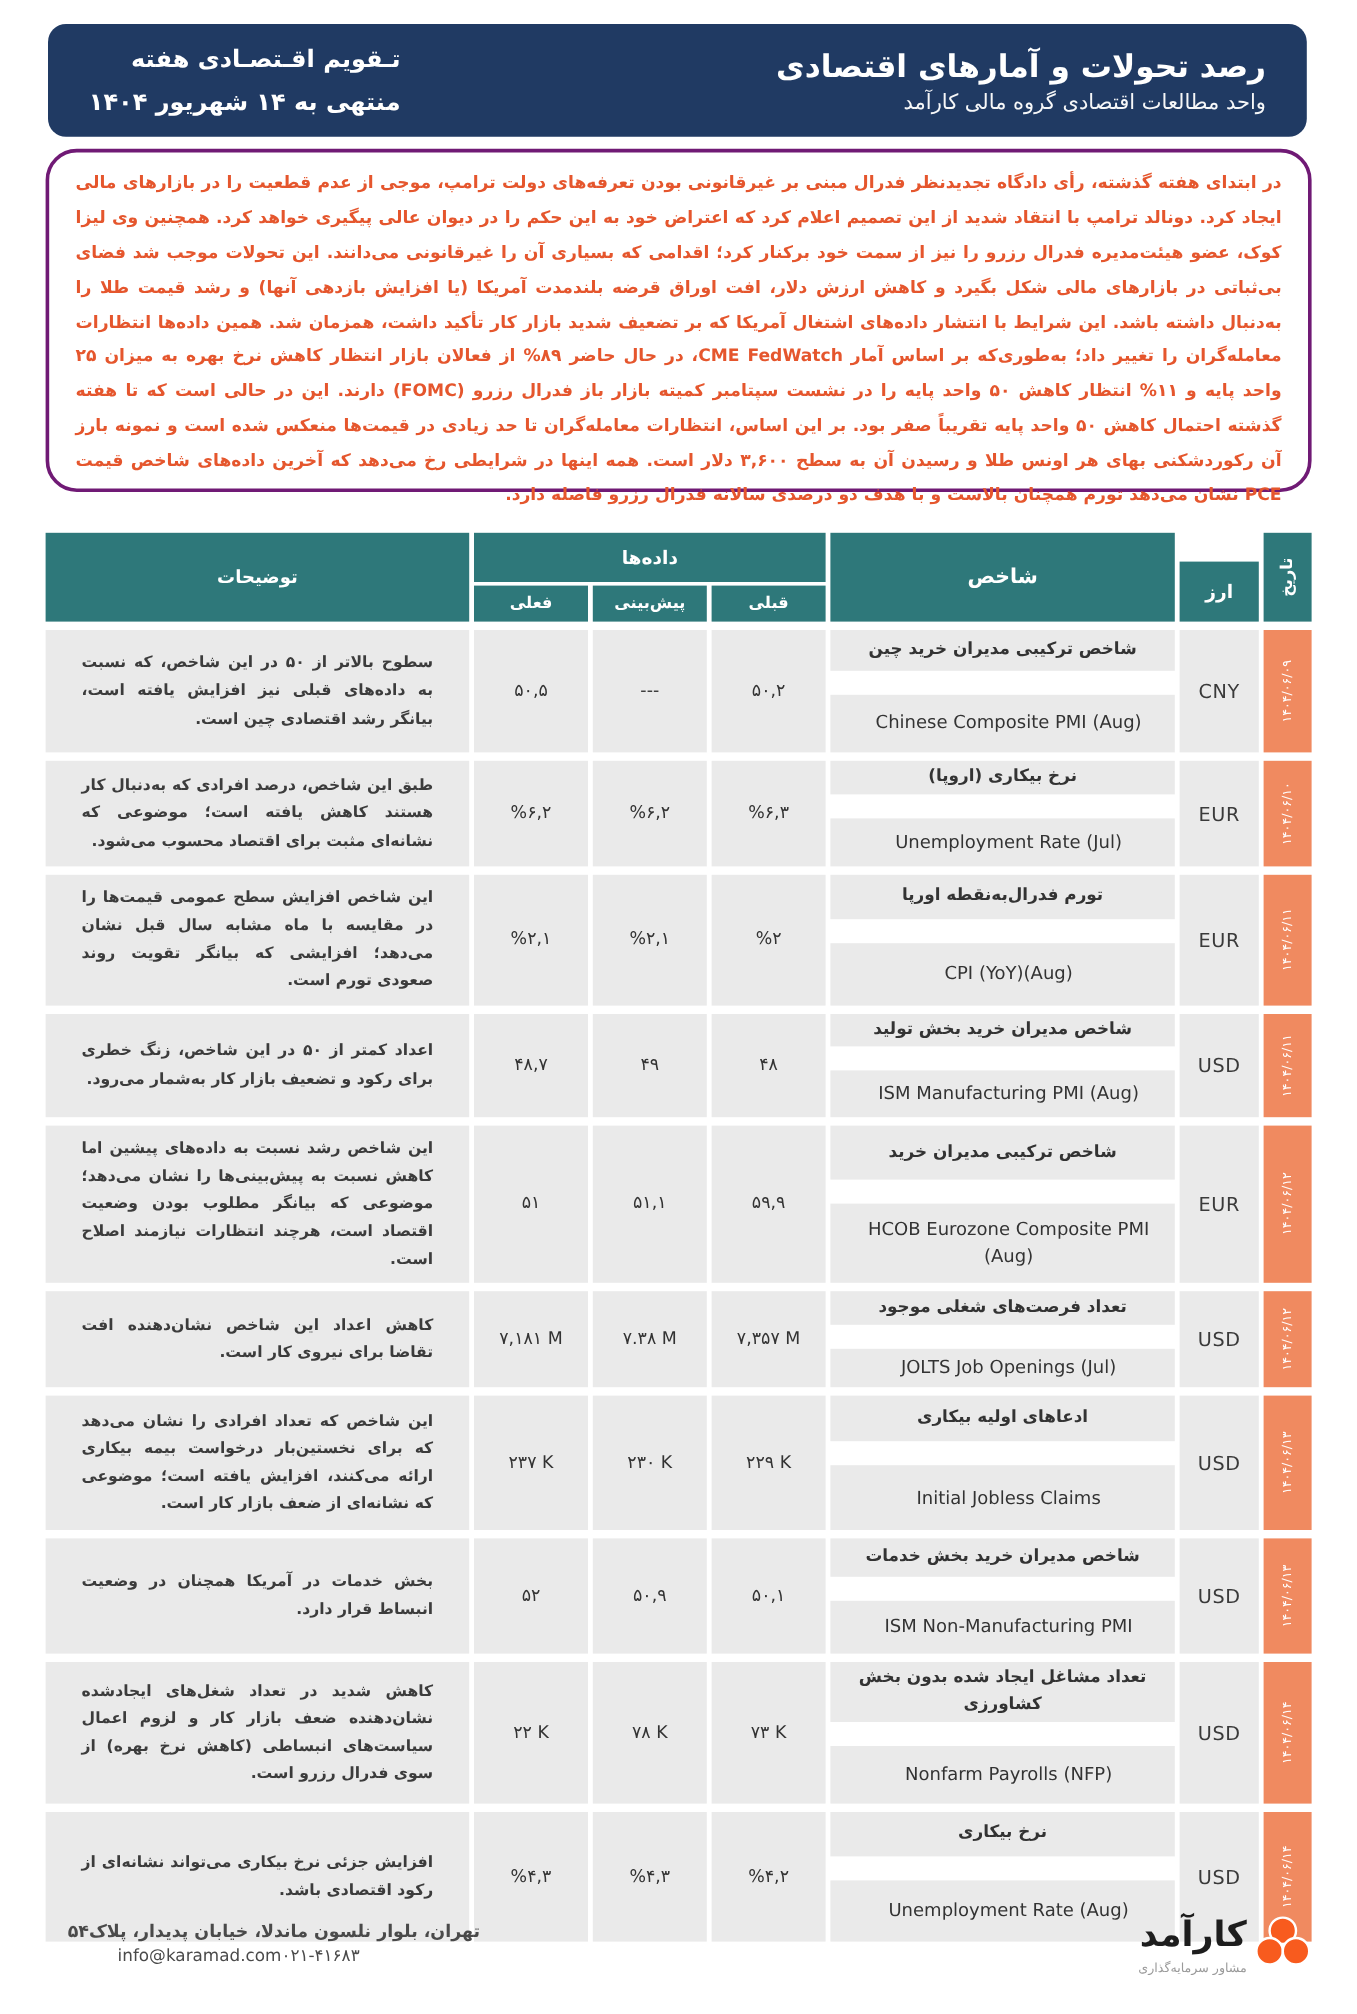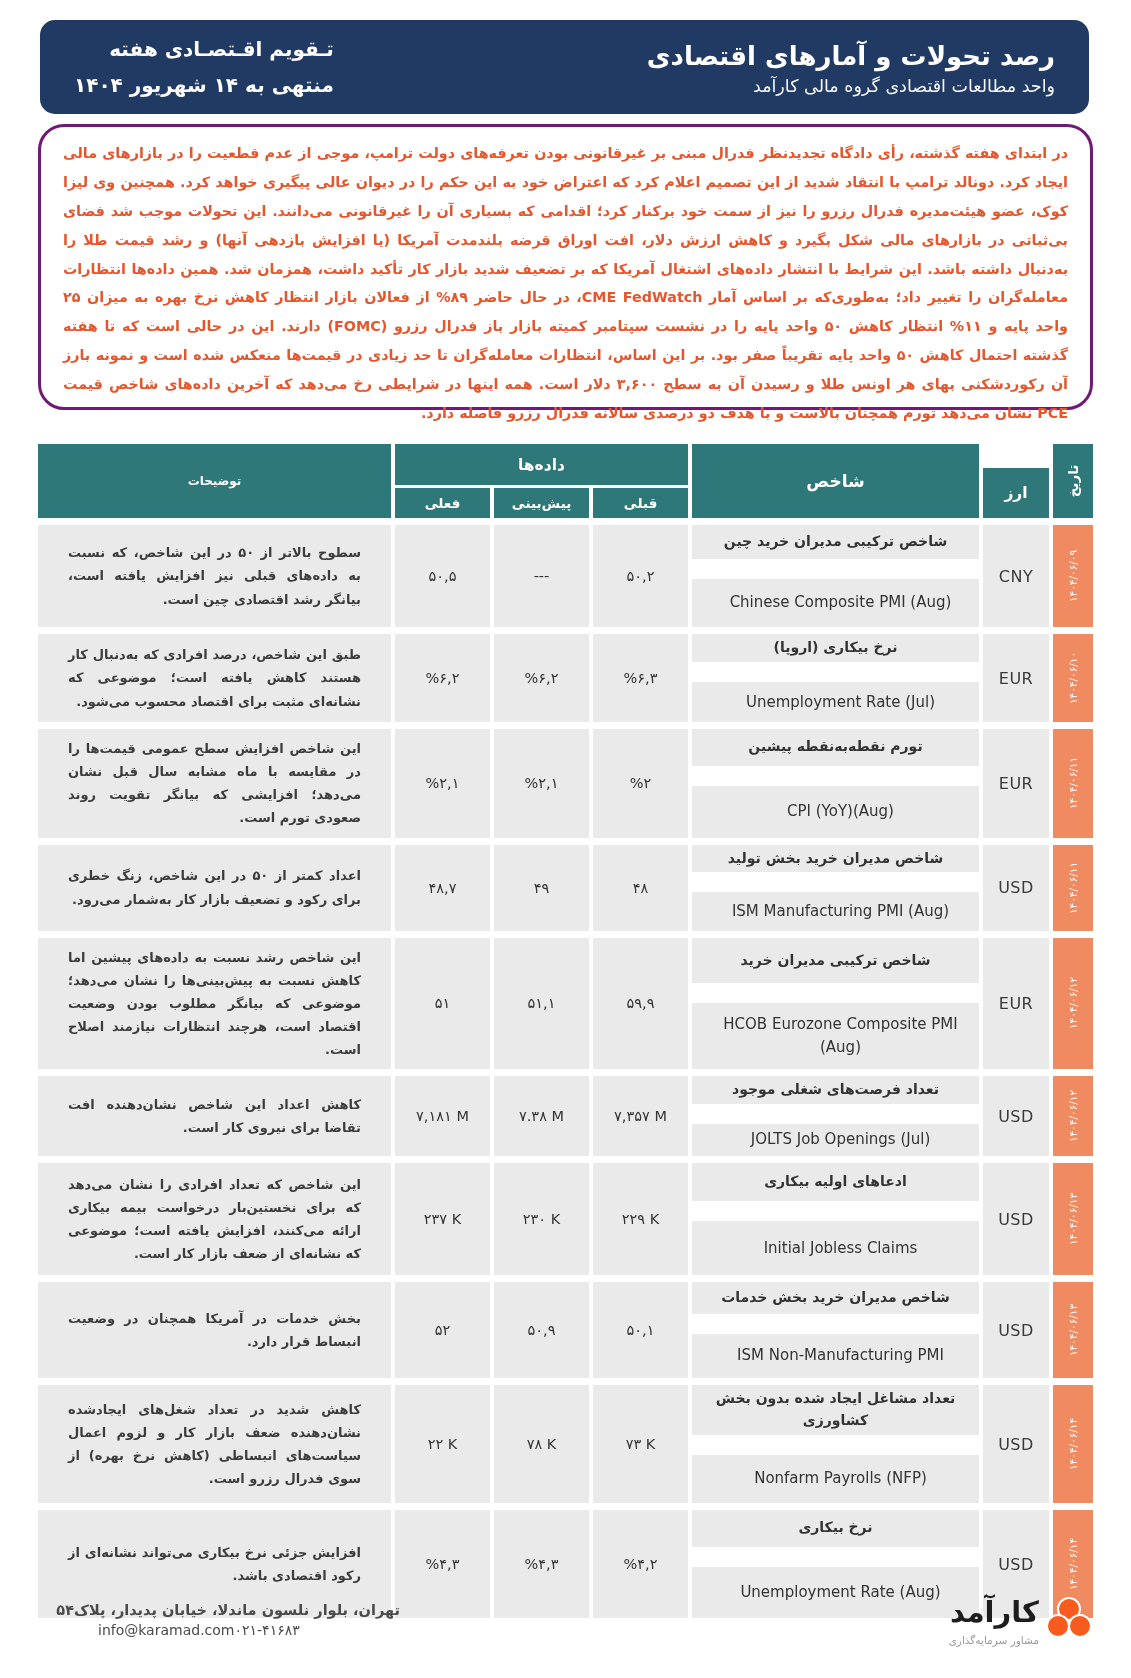--- a/index.html
+++ b/index.html
@@ -20,21 +20,21 @@
   
   .summary{
     position:absolute;right:38px;left:38px;top:124px;height:286px;box-sizing:border-box;
     border:3px solid #701a75;border-radius:26px;padding:12px 22px;
     color:#E5562D;font-size:14.3px;font-weight:bold;line-height:2.02;text-align:justify;
   }
   
   .etable{position:absolute;right:38px;left:38px;top:444px;}
   .thead{display:flex;gap:4px;height:74px;color:#fff;font-weight:bold;}
   .hcell{background:#2E787A;display:flex;align-items:center;justify-content:center;box-sizing:border-box;}
-  .h-desc{flex:1;font-size:12px;}
+  .h-desc{flex:1;font-size:15px;}
   .h-idx{width:287px;font-size:17px;}
   .h-cur{width:66px;font-size:15.5px;margin-top:24px;}
   .h-date{width:40px;position:relative;}
   .h-data-group{width:293px;display:flex;flex-direction:column;gap:3px;}
   .h-data{height:41px;font-size:15.5px;}
   .h-sub{flex:1;display:flex;gap:4px;}
   .h-sub .hcell{flex:1;font-size:13.5px;}
   .vtext{
     position:absolute;top:50%;left:50%;white-space:nowrap;color:#fff;
     transform:translate(-50%,-50%) rotate(-90deg);
@@ -163,21 +163,21 @@
         </div>
   </div>
 
   <div class="trow">
     <div class="cell c-date">
       <span class="vtext r-date" dir="ltr">۱۴۰۴/۰۶/۱۱</span>
     </div>
     <div class="cell c-cur r-cur">EUR</div>
     <div class="c-idx">
       <div class="idx-fa">
-            <span class="r-fa">تورم نقطه‌به‌نقطه پیشین</span>
+            <span class="r-fa">تورم فدرال‌به‌نقطه اورپا</span>
           </div>
       <div class="idx-en" dir="ltr">
             <span class="r-en">CPI (YoY)(Aug)</span>
           </div>
     </div>
     <div class="cell c-num r-prev" dir="ltr">%۲</div>
     <div class="cell c-num r-fore" dir="ltr">%۲,۱</div>
     <div class="cell c-num r-act" dir="ltr">%۲,۱</div>
     <div class="cell c-desc">
           <span class="r-note">این شاخص افزایش سطح عمومی قیمت‌ها را در مقایسه با ماه مشابه سال قبل نشان می‌دهد؛ افزایشی که بیانگر تقویت روند صعودی تورم است.</span>

